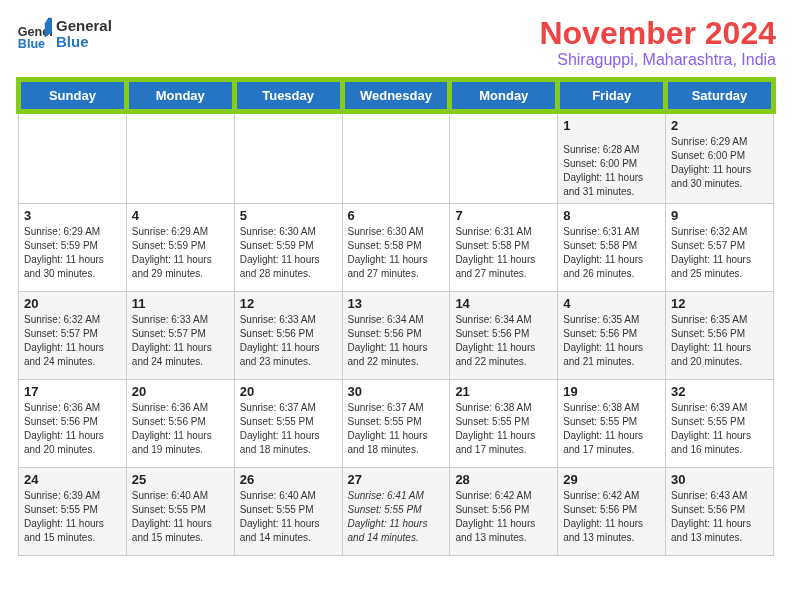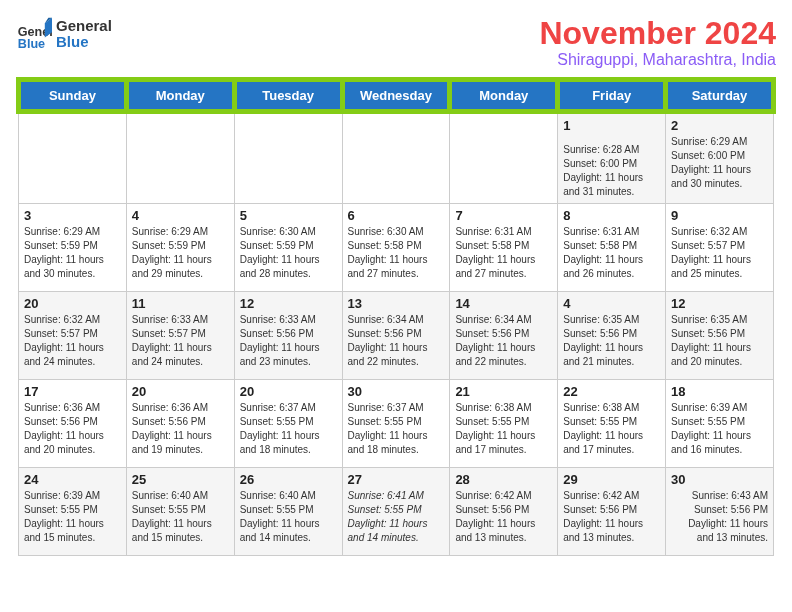--- a/index.html
+++ b/index.html
@@ -248,27 +248,27 @@
 Sunset: 5:55 PM
 Daylight: 11 hours and 18 minutes.</div>
         </td>
         <td>
           <span class="day-num">21</span>
           <div class="cell-content" style="white-space: pre-line;">Sunrise: 6:38 AM
 Sunset: 5:55 PM
 Daylight: 11 hours and 17 minutes.</div>
         </td>
         <td>
-          <span class="day-num">22</span>
+          <span class="day-num">19</span>
           <div class="cell-content" style="white-space: pre-line;">Sunrise: 6:38 AM
 Sunset: 5:55 PM
 Daylight: 11 hours and 17 minutes.</div>
         </td>
         <td>
-          <span class="day-num">18</span>
+          <span class="day-num">32</span>
           <div class="cell-content" style="white-space: pre-line;">Sunrise: 6:39 AM
 Sunset: 5:55 PM
 Daylight: 11 hours and 16 minutes.</div>
         </td>
       </tr>
       <tr>
         <td>
           <span class="day-num">24</span>
           <div class="cell-content" style="white-space: pre-line;">Sunrise: 6:39 AM
 Sunset: 5:55 PM
@@ -299,19 +299,19 @@
 Daylight: 11 hours and 13 minutes.</div>
         </td>
         <td>
           <span class="day-num">29</span>
           <div class="cell-content" style="white-space: pre-line;">Sunrise: 6:42 AM
 Sunset: 5:56 PM
 Daylight: 11 hours and 13 minutes.</div>
         </td>
         <td>
           <span class="day-num">30</span>
-          <div class="cell-content" style="white-space: pre-line; text-align: right;">Sunrise: 6:43 AM
+          <div class="cell-content" style="white-space: pre-line;">Sunrise: 6:43 AM
 Sunset: 5:56 PM
 Daylight: 11 hours and 13 minutes.</div>
         </td>
       </tr>
     </tbody>
 </table>
 
 </body></html>

